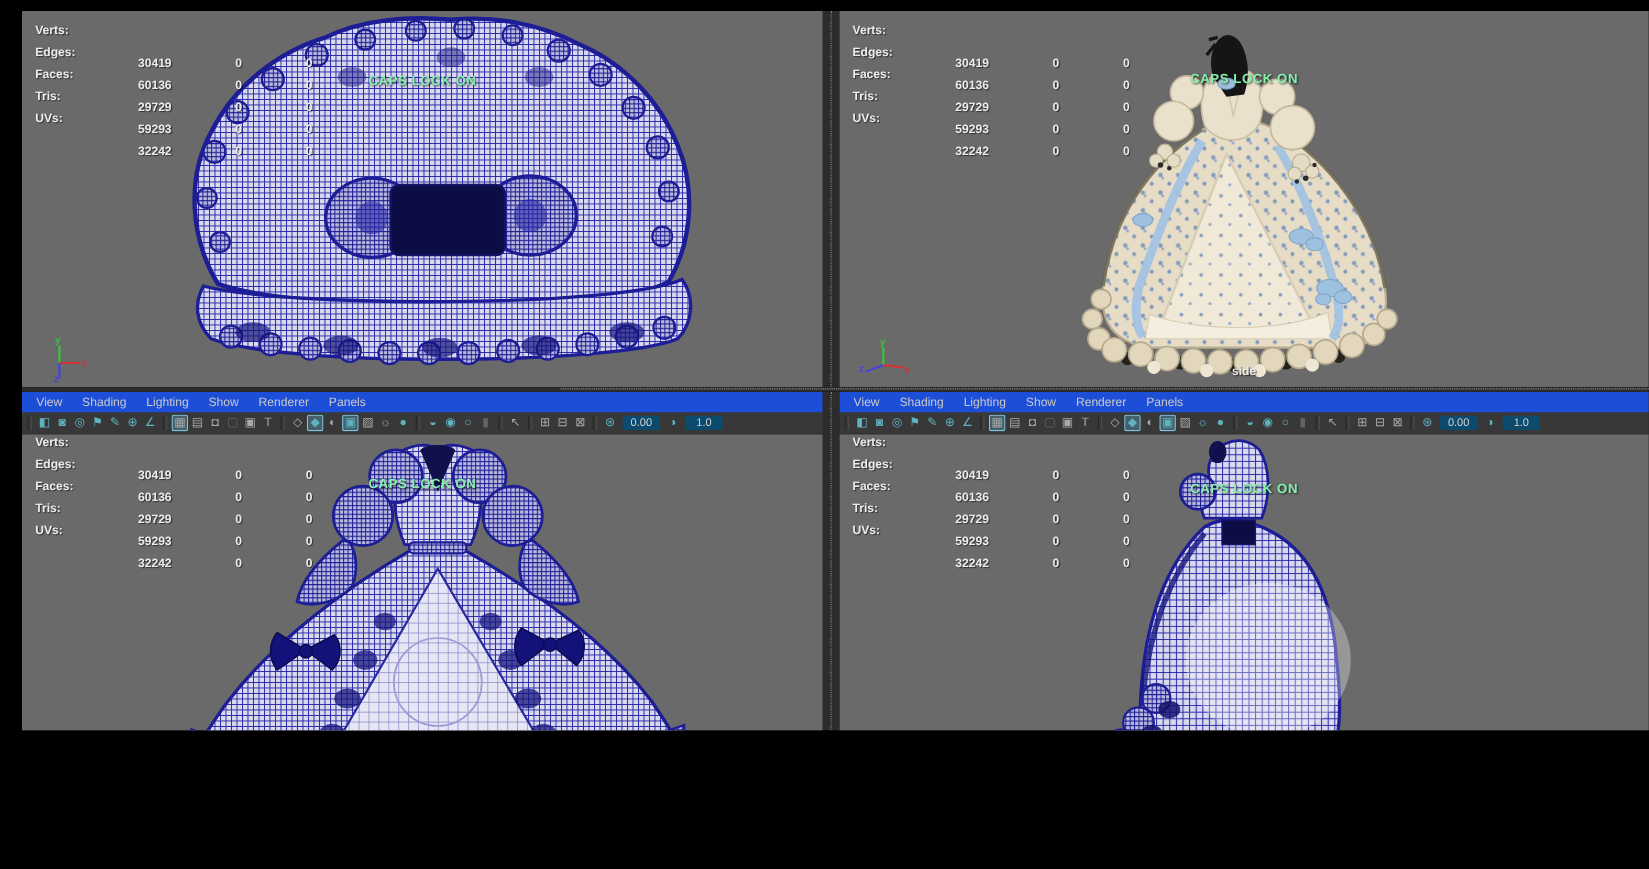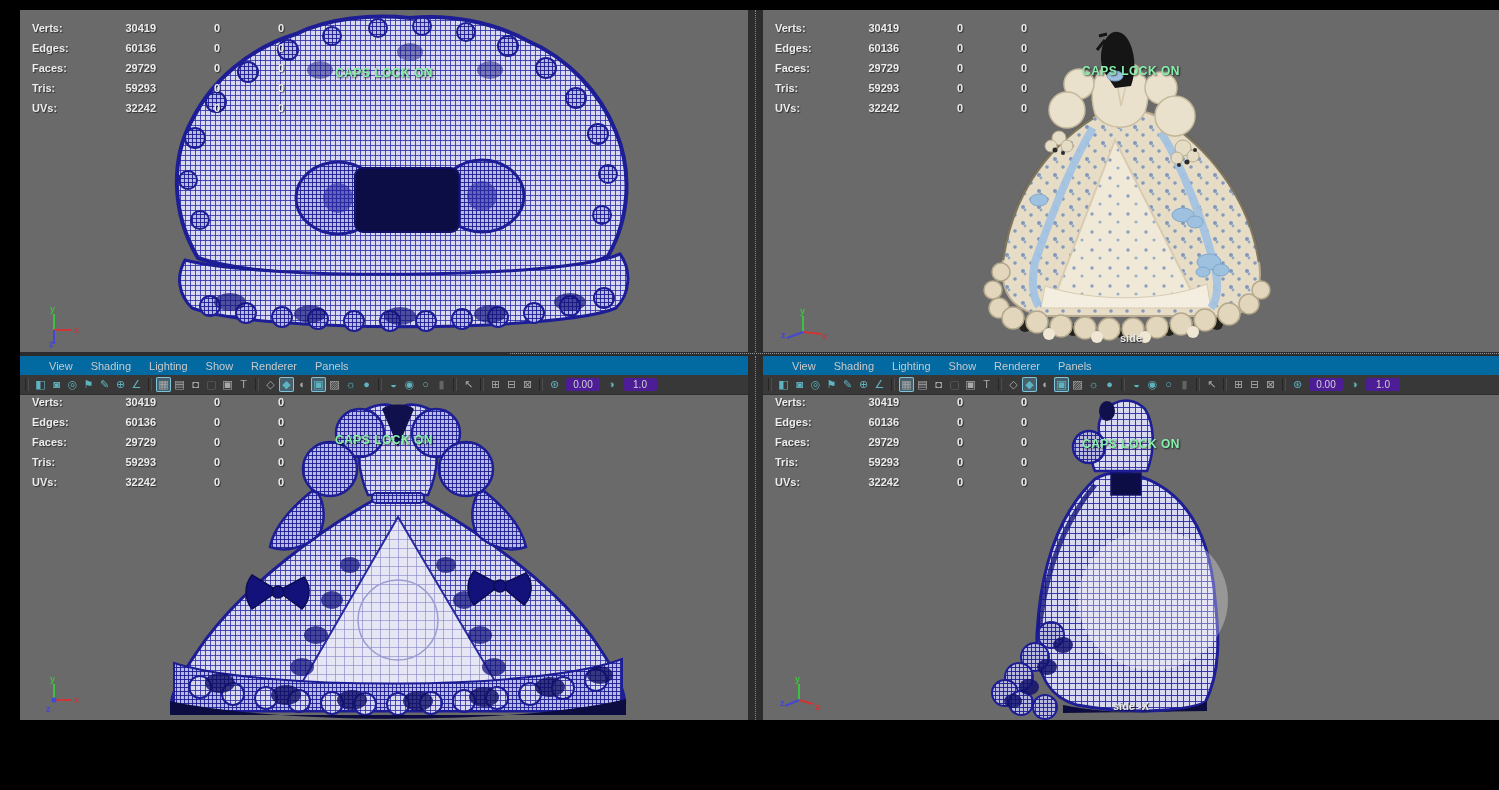--- a/index.html
+++ b/index.html
@@ -1,42 +1,42 @@
 <!DOCTYPE html>
 <html><head>
 <meta charset="utf-8">
 <style>
   html,body{margin:0;padding:0;background:#000;}
-  .stage{position:relative;width:1499px;height:790px;background:#000;overflow:hidden;
+  .stage{position:relative;width:1499px;height:664px;background:#000;overflow:hidden;
          font-family:"Liberation Sans","DejaVu Sans",sans-serif;}
   .vp{position:absolute;background:#6a6a6a;overflow:hidden;}
   .panel{position:absolute;background:#3a3a3a;overflow:hidden;}
-  .menubar{position:absolute;top:0;left:0;right:0;height:19px;background:#0369a1;
-           display:flex;align-items:center;padding-left:20px;}
+  .menubar{position:absolute;top:0;left:0;right:0;height:19px;background:#1d4ed8;
+           display:flex;align-items:center;padding-left:4px;}
   .mitem{color:#c9c9c9;font-size:11px;padding:2px 9px;cursor:default;white-space:nowrap;}
   .toolbar{position:absolute;top:19px;left:0;right:0;height:19px;background:#383838;
            display:flex;align-items:center;padding:0 2px;gap:1px;border-bottom:1px solid #2e2e2e;}
   .ticon{width:15px;height:15px;line-height:15px;text-align:center;font-size:11px;
          border-radius:2px;flex:0 0 auto;}
   .ticon.teal{color:#5fb3c0;}
   .ticon.gray{color:#a8a8a8;}
   .ticon.dim{color:#646464;}
   .ticon.active{background:#46606c;box-shadow:inset 0 0 0 1px #7fc4de;}
   .sep{width:2px;height:13px;border-left:1px solid #262626;border-right:1px solid #4c4c4c;
        margin:0 3px;flex:0 0 auto;}
-  .tfield{background:#4c1d95;color:#d2d2d2;font-size:10px;height:13px;line-height:13px;
+  .tfield{background:#0c4a6e;color:#d2d2d2;font-size:10px;height:13px;line-height:13px;
           padding:0 6px;border-radius:2px;margin:0 3px;min-width:22px;text-align:center;flex:0 0 auto;}
   .canvas{position:absolute;top:39px;left:0;right:0;bottom:0;background:#6a6a6a;overflow:hidden;}
   .hud{position:absolute;left:12px;z-index:5;}
   .hud.topvp{top:12px;}
   .hud.botvp{top:1px;}
   .hud-row{height:20px;font-size:11px;font-weight:bold;color:#ececec;
            text-shadow:1px 1px 1px rgba(0,0,0,.55);position:relative;width:270px;}
   .hl{position:absolute;left:0;}
-  .hv{position:absolute;text-align:right;}
+  .hv{position:absolute;text-align:right;margin-top:30px;}
   .v1{left:52px;width:72px;}
   .v2{left:148px;width:40px;}
   .v3{left:212px;width:40px;}
   .caps{position:absolute;width:100%;text-align:center;color:#86efac;font-weight:bold;font-size:12px;
         letter-spacing:.5px;text-shadow:1px 1px 2px rgba(0,0,0,.7);z-index:6;}
   .vplabel{position:absolute;width:100%;text-align:center;color:#e8e8e8;font-weight:bold;
            font-size:11px;text-shadow:1px 1px 1px rgba(0,0,0,.65);z-index:6;}
   .gizmo{position:absolute;left:16px;bottom:4px;z-index:6;}
   .dress{position:absolute;top:0;left:0;}
   .div-h{position:absolute;left:20px;top:352px;width:1479px;height:4px;background:#2c2c2c;}

